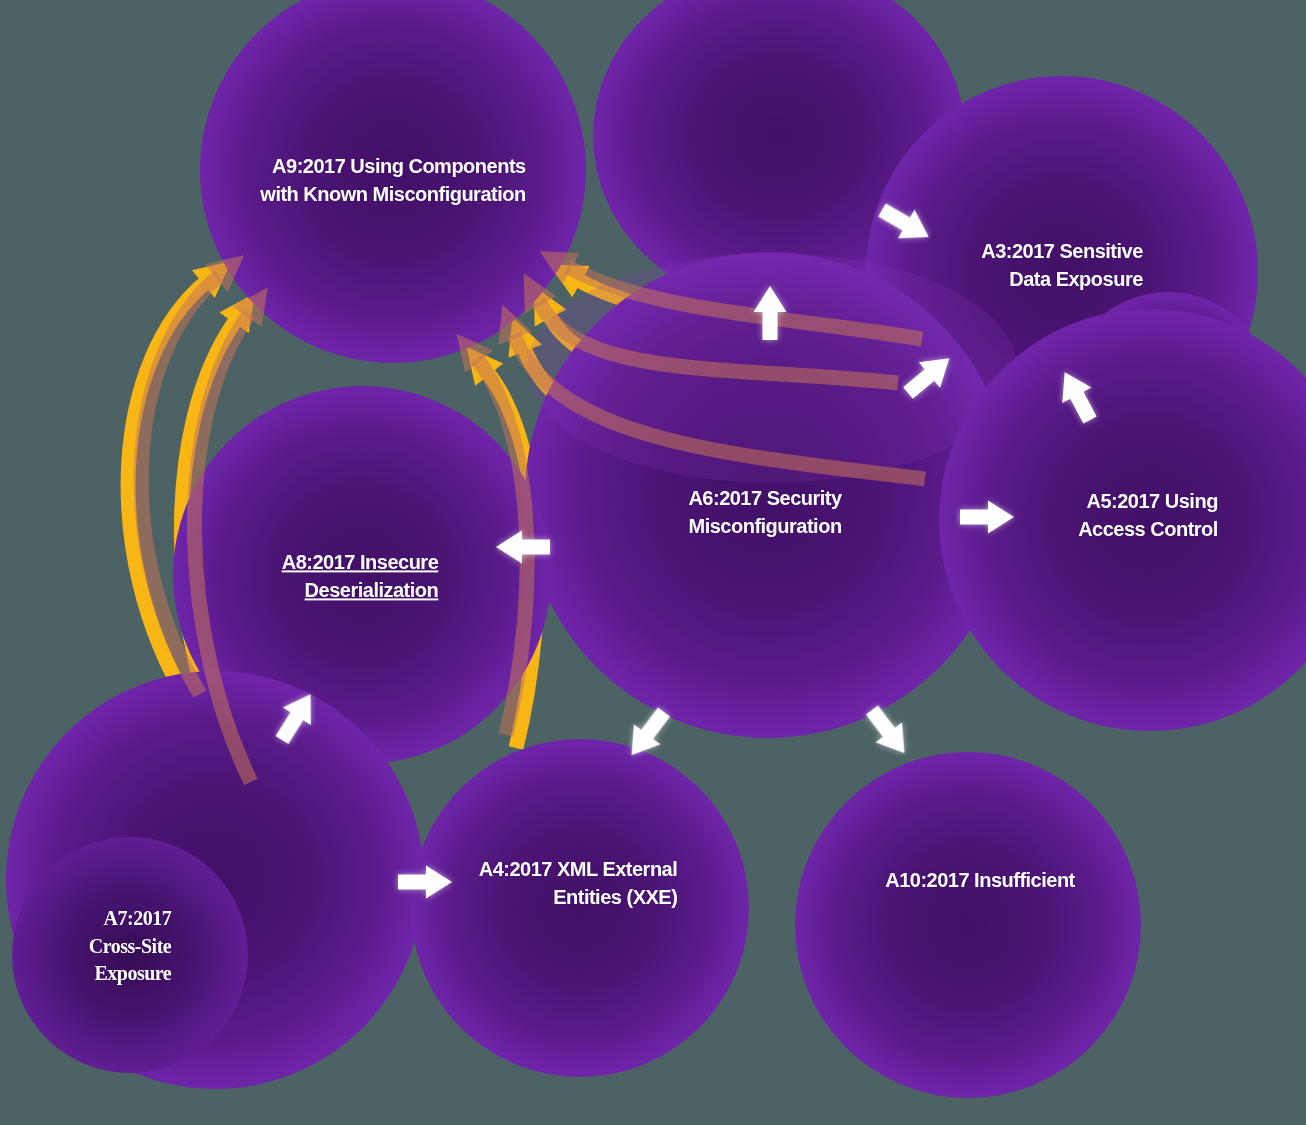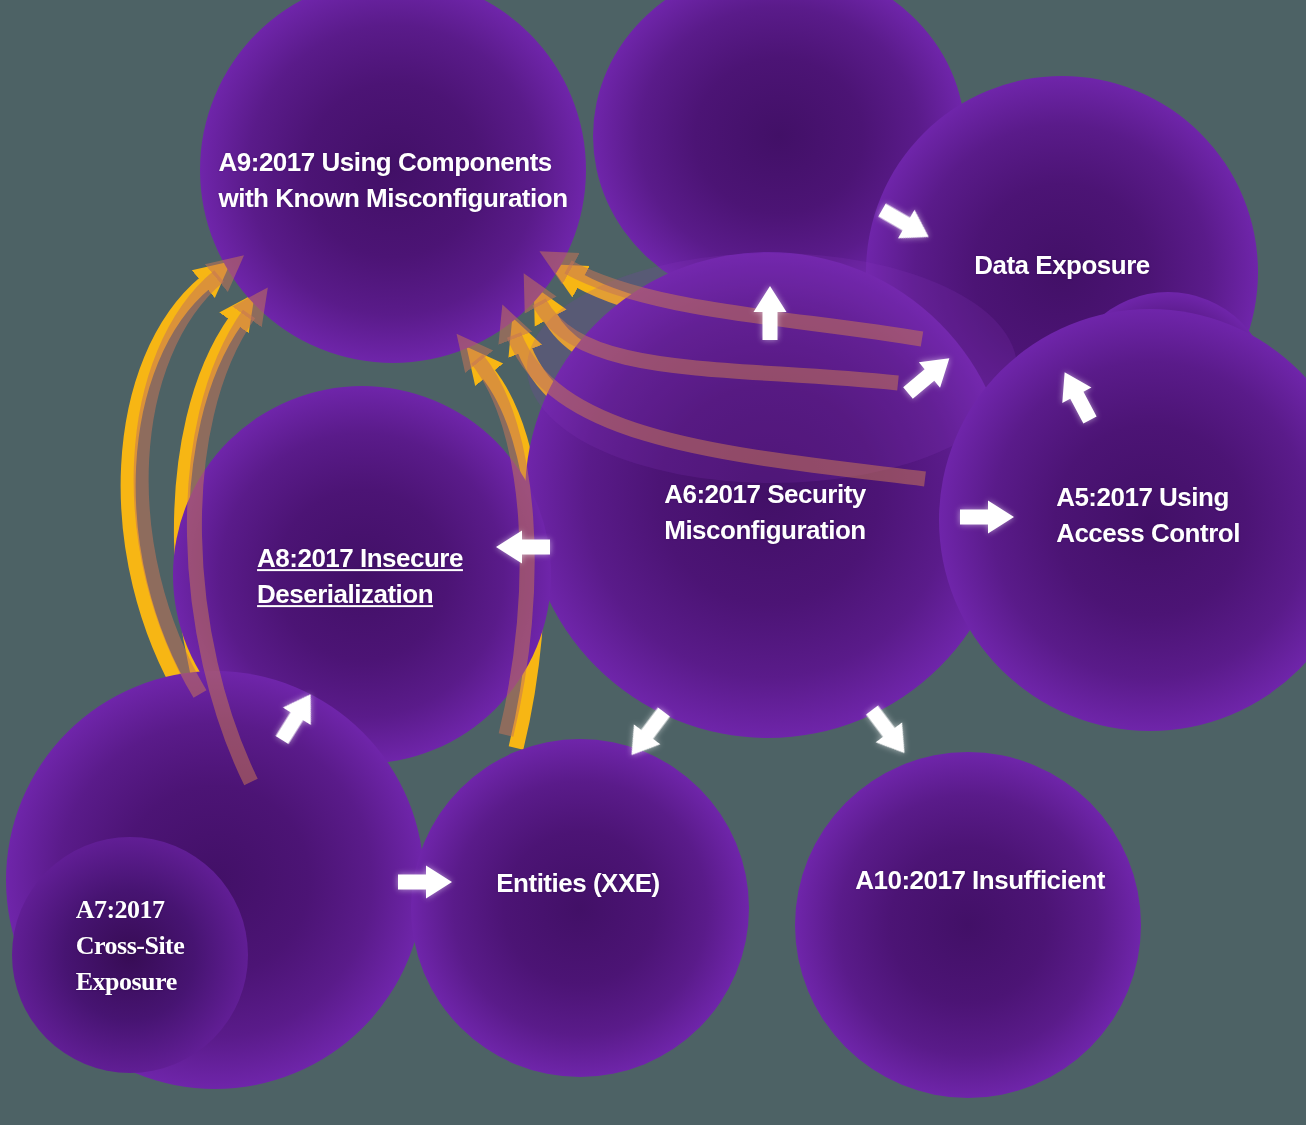--- a/index.html
+++ b/index.html
@@ -7,23 +7,23 @@
     position:relative;
     width:1306px;height:1125px;
     background:#4d6265;
     overflow:hidden;
     font-family:"Liberation Sans",sans-serif;
   }
   #stage svg{position:absolute;left:0;top:0;}
   .lbl{
     position:absolute;
     transform:translate(-50%,-50%);
-    text-align:left;
+    text-align:right;
     color:#ffffff;
-    font-size:26px;
+    font-size:20px;
     font-weight:bold;
     letter-spacing:-0.5px;
     line-height:1.38;
     white-space:nowrap;
     text-shadow:0 0 2px rgba(30,5,60,0.35);
   }
   .lbl span{display:block;}
   
   .lbl-a9 {left:393px;top:181px;}
   .lbl-a2 {left:779px;top:178px;}
@@ -115,39 +115,41 @@
       <use href="#warrow" transform="translate(872,710) rotate(53)"></use>
       <use href="#warrow" transform="translate(398,882) rotate(0)"></use>
     </g>
   </svg>
 
   <div class="lbl lbl-a9">
     <span>A9:2017 Using Components</span>
     <span>with Known Misconfiguration</span>
   </div>
   <div class="lbl lbl-a3">
+    <span>A3:2017 Sensitive</span>
     <span>Data Exposure</span>
   </div>
   <div class="lbl lbl-a5">
     <span>A5:2017 Using</span>
     <span>Access Control</span>
   </div>
   <div class="lbl lbl-a6">
     <span>A6:2017 Security</span>
     <span>Misconfiguration</span>
   </div>
   <div class="lbl lbl-a8">
     <span>A8:2017 Insecure</span>
     <span>Deserialization</span>
   </div>
   <div class="lbl lbl-a7">
     <span>A7:2017</span>
     <span>Cross-Site</span>
     <span>Exposure</span>
   </div>
   <div class="lbl lbl-a4">
+    <span>A4:2017 XML External</span>
     <span>Entities (XXE)</span>
   </div>
   <div class="lbl lbl-a10">
     <span>A10:2017 Insufficient</span>
   </div>
 
 </div>
 
 </body></html>

